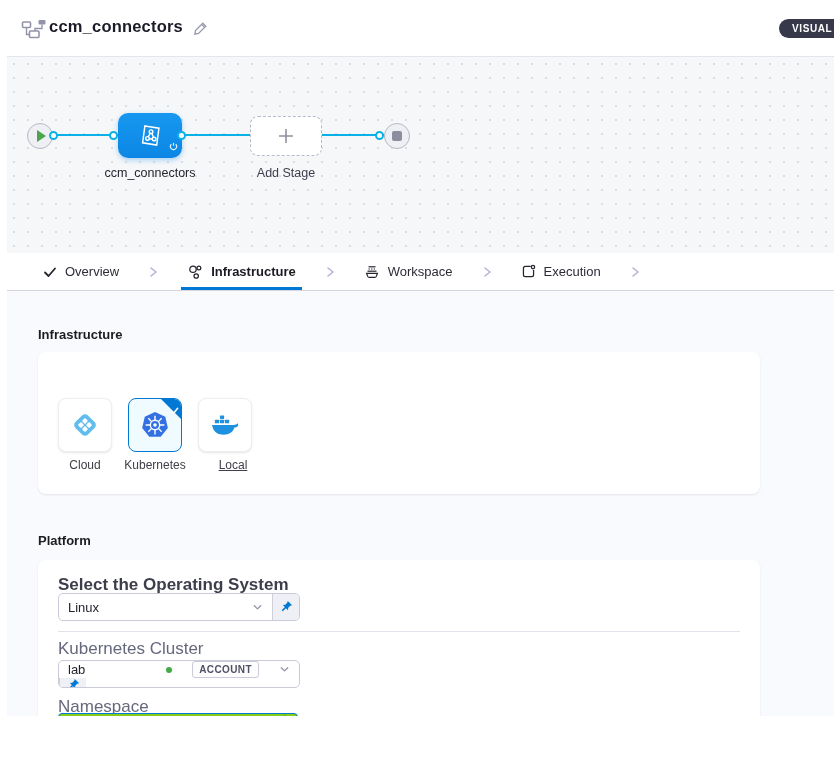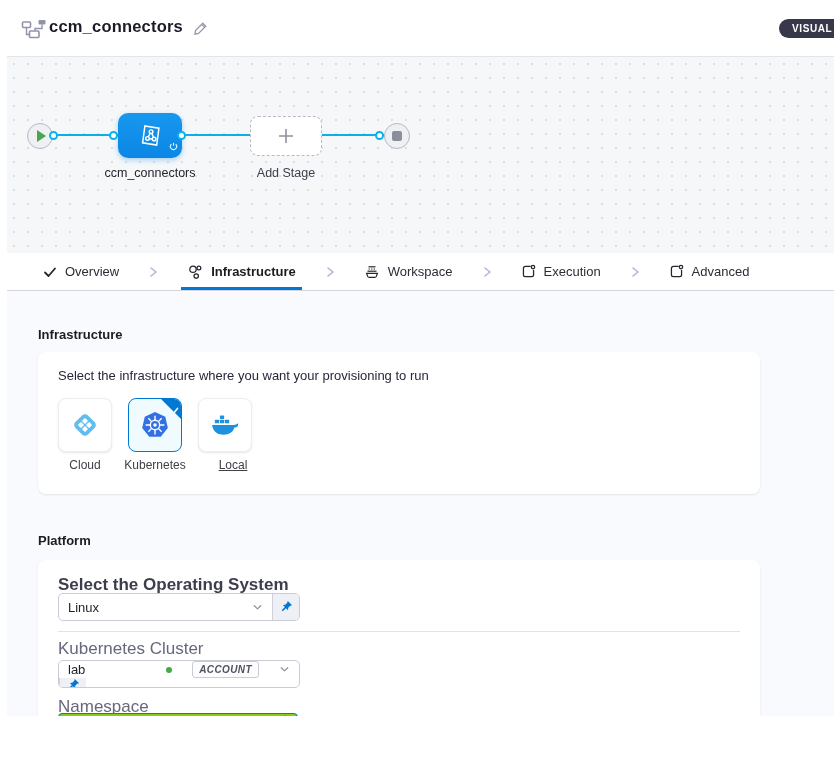--- a/index.html
+++ b/index.html
@@ -65,21 +65,21 @@
 
   .input-group { position:absolute; left:20px; width:242px; height:28px; border:1px solid #c9cbd8;
                  border-radius:5px; background:#fff; display:flex; align-items:stretch; overflow:hidden; }
   .input-main { flex:1; display:flex; align-items:center; padding:0 9px; gap:20px; font-size:13px; color:#1f2028; cursor:pointer; }
   .input-main .grow { flex:1; }
   .pin-btn { width:27px; background:#eef0f6; border-left:1px solid #cdcfdb; display:flex; align-items:center; justify-content:center; cursor:pointer; }
   .divider { position:absolute; left:20px; width:682px; height:1px; background:#e1e2ea; }
 
   .green-dot { width:6px; height:6px; border-radius:50%; background:#42ab45; }
   .scope-pill { font-size:10px; font-weight:600; color:#4f5162; letter-spacing:.4px; border:1px solid #c9cbd8;
-                border-radius:3px; padding:2px 6px; background:#fdfdfe;font-style:italic; }
+                border-radius:3px; padding:2px 6px; background:#fdfdfe; }
 
   .ns-input-wrap { position:absolute; left:20px; top:153px; width:240px; height:28px; border:1.5px solid #0278d5;
                    border-radius:4px; background:#84cc16; display:flex; align-items:flex-start; }
   .ns-input { flex:1; border:none; outline:none; font-size:13px; color:#1f2028; padding:0 9px;
               font-family:"Liberation Sans","DejaVu Sans",sans-serif; background:transparent; }
   .ns-pin { padding-right:7px; display:flex; align-items:center; cursor:pointer; }
 </style>
 </head>
 <body>
 
@@ -190,35 +190,27 @@
         <path d="M10.3 2.6 H4.6 A2 2 0 0 0 2.6 4.6 V11.4 A2 2 0 0 0 4.6 13.4 H11.4 A2 2 0 0 0 13.4 11.4 V6.4"></path>
         <circle cx="12.8" cy="3.3" r="1.8"></circle>
       </svg>
       <span>Execution</span>
     </div>
     <span class="tab-sep">
       <svg width="12" height="12" viewBox="0 0 12 12" fill="none" stroke="#b0b3d6" stroke-width="1.6" stroke-linecap="round" stroke-linejoin="round">
           <path d="M4 2 L9 6 L4 10"></path>
         </svg>
     </span>
-    <div class="tab">
-      <svg width="15" height="15" viewBox="0 0 16 16" fill="none" stroke="#24252e" stroke-width="1.35">
-        <path d="M10.3 2.6 H4.6 A2 2 0 0 0 2.6 4.6 V11.4 A2 2 0 0 0 4.6 13.4 H11.4 A2 2 0 0 0 13.4 11.4 V6.4"></path>
-        <circle cx="12.8" cy="3.3" r="1.8"></circle>
-      </svg>
-      <span>Advanced</span>
-    </div>
   </div>
 
   <div class="content">
 
     <div class="section-heading" style="top:36px;">Infrastructure</div>
 
     <div class="card card1">
-      <div class="prompt">Select the infrastructure where you want your provisioning to run</div>
 
       <div class="tile" style="left:20px;">
         <svg width="30" height="30" viewBox="0 0 32 32">
           <g transform="rotate(45 16 16)">
             <rect x="6.5" y="6.5" width="19" height="19" rx="4.5" fill="#62bdee"></rect>
             <rect x="10.6" y="10.6" width="4.7" height="4.7" rx="1" fill="#fff"></rect>
             <rect x="16.7" y="10.6" width="4.7" height="4.7" rx="1" fill="#fff"></rect>
             <rect x="10.6" y="16.7" width="4.7" height="4.7" rx="1" fill="#fff"></rect>
             <rect x="16.7" y="16.7" width="4.7" height="4.7" rx="1" fill="#fff"></rect>
           </g>

